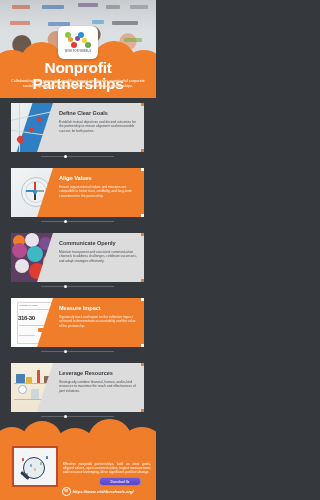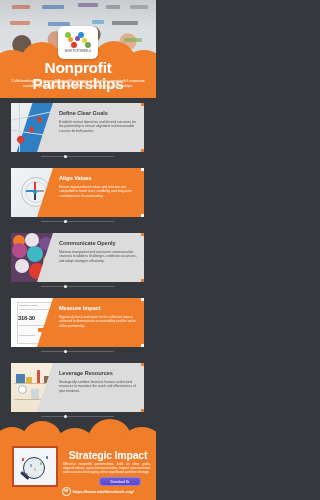--- a/index.html
+++ b/index.html
@@ -316,21 +316,20 @@
       <span class="fi-dot" style="top:16px;left:16px;background:#4a7fb5;"></span>
       <span class="fi-dot" style="top:20px;left:20px;background:#e0b23c;"></span>
       <span class="fi-dot" style="top:14px;left:26px;background:#6aa84f;"></span>
       <span class="fi-dot" style="top:25px;left:12px;background:#d94f3d;"></span>
       <span class="fi-dot" style="top:8px;left:32px;background:#4a7fb5;"></span>
       <span class="lens"></span>
       <span class="handle"></span>
     </div>
   </div>
 
-  <div class="foot-title">Strategic Impact</div>
   <div class="foot-p">Effective nonprofit partnerships, built on clear goals, aligned values, open communication, impact measurement, and resource leveraging, drive significant positive change.</div>
   <div class="foot-btn">Download Us</div>
   <div class="foot-url">
     <span class="wp">W</span>
     <span class="url-t">https://www.wishforwheels.org/</span>
   </div>
 
 </div>
 
 </body></html>

